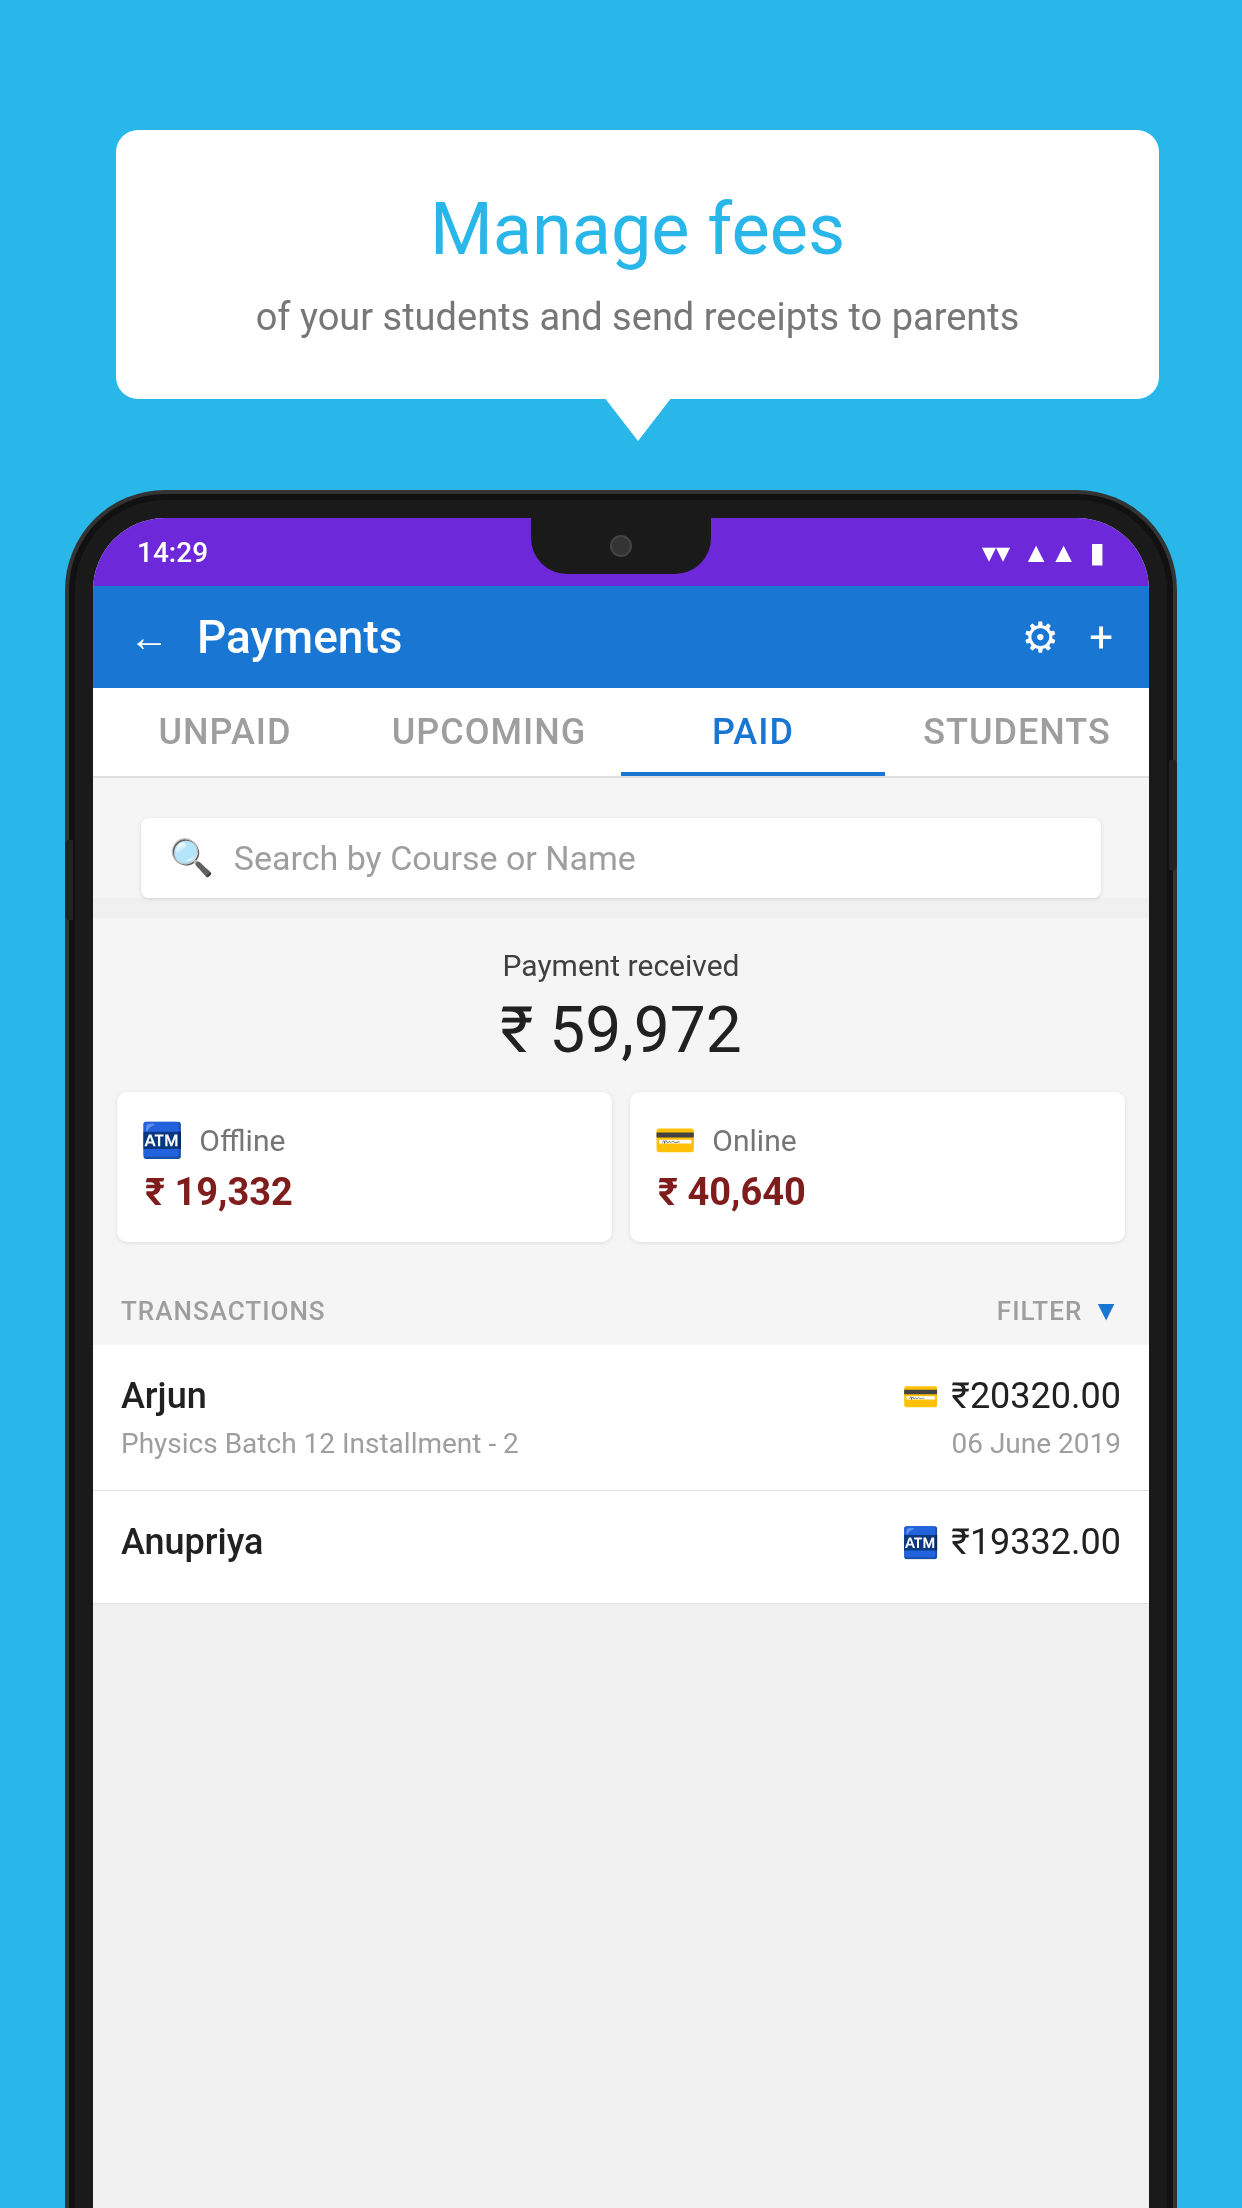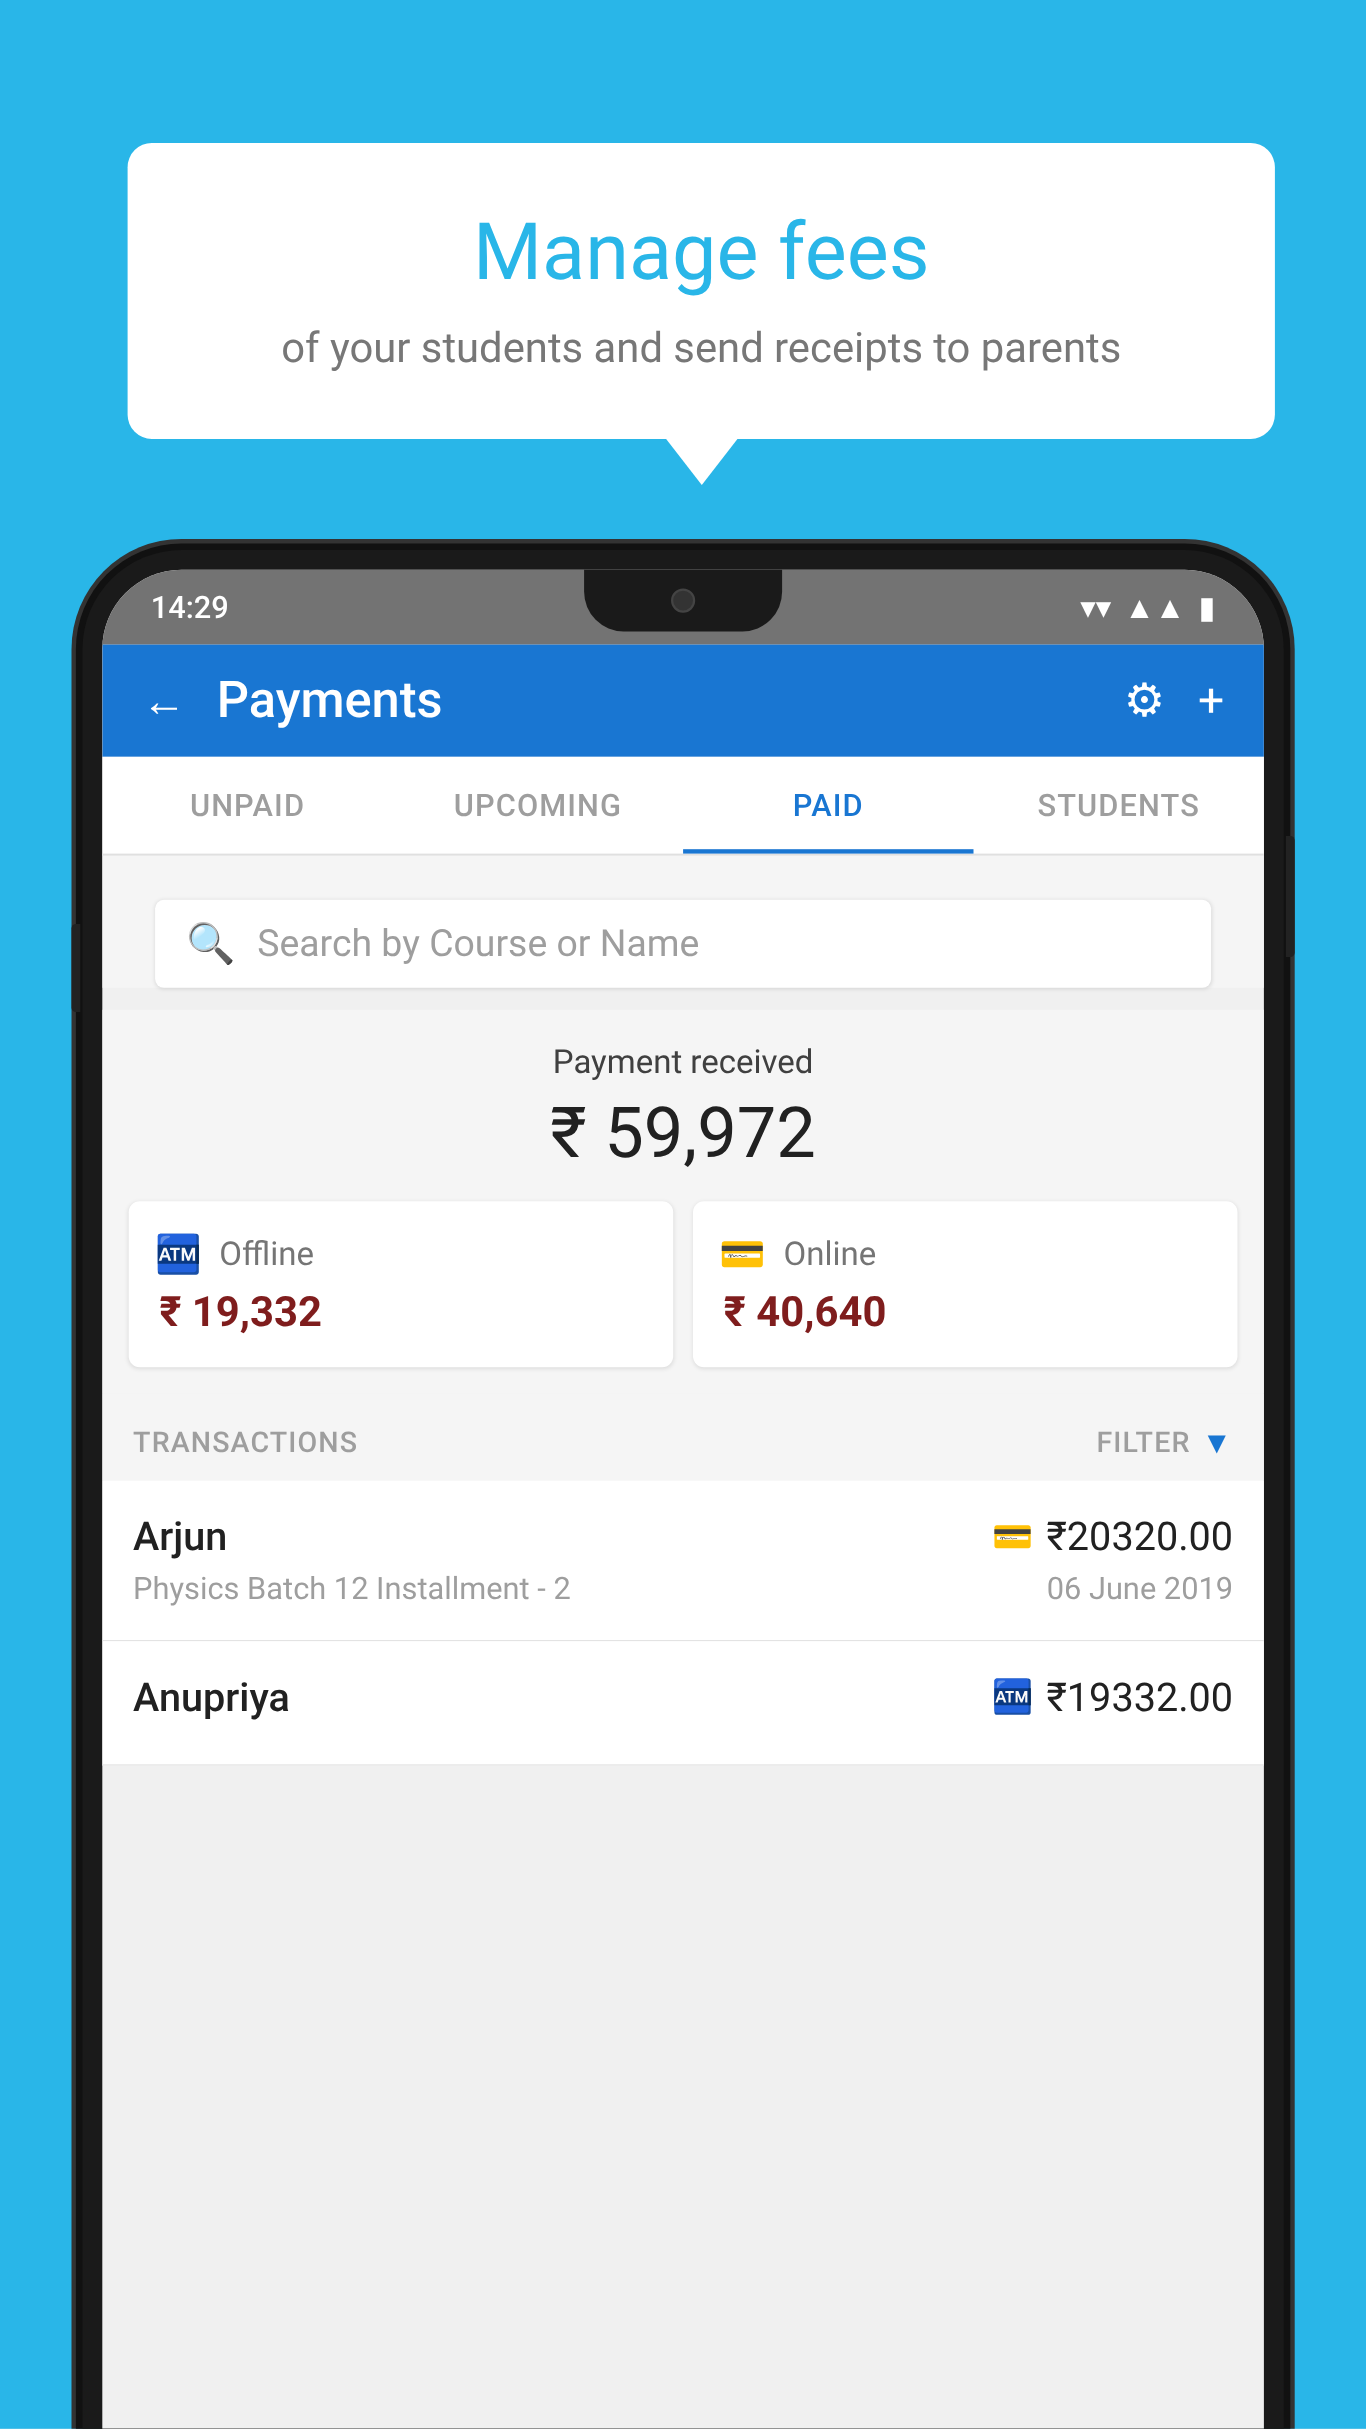--- a/index.html
+++ b/index.html
@@ -101,21 +101,21 @@
     .phone-screen {
       background: #f0f0f0;
       border-radius: 72px 72px 0 0;
       overflow: hidden;
       height: 100%;
       position: relative;
     }
 
     
     .status-bar {
-      background: #737373;
+      background: #6d28d9;
       height: 68px;
       display: flex;
       align-items: center;
       justify-content: space-between;
       padding: 0 44px;
     }
 
     .status-time {
       color: white;
       font-size: 28px;
@@ -174,21 +174,21 @@
       display: flex;
       height: 90px;
       border-bottom: 2px solid #e0e0e0;
     }
 
     .tab {
       flex: 1;
       display: flex;
       align-items: center;
       justify-content: center;
-      font-size: 28px;
+      font-size: 36px;
       font-weight: 500;
       color: #9e9e9e;
       letter-spacing: 1px;
       cursor: pointer;
       position: relative;
     }
 
     .tab.active {
       color: #1976d2;
     }

